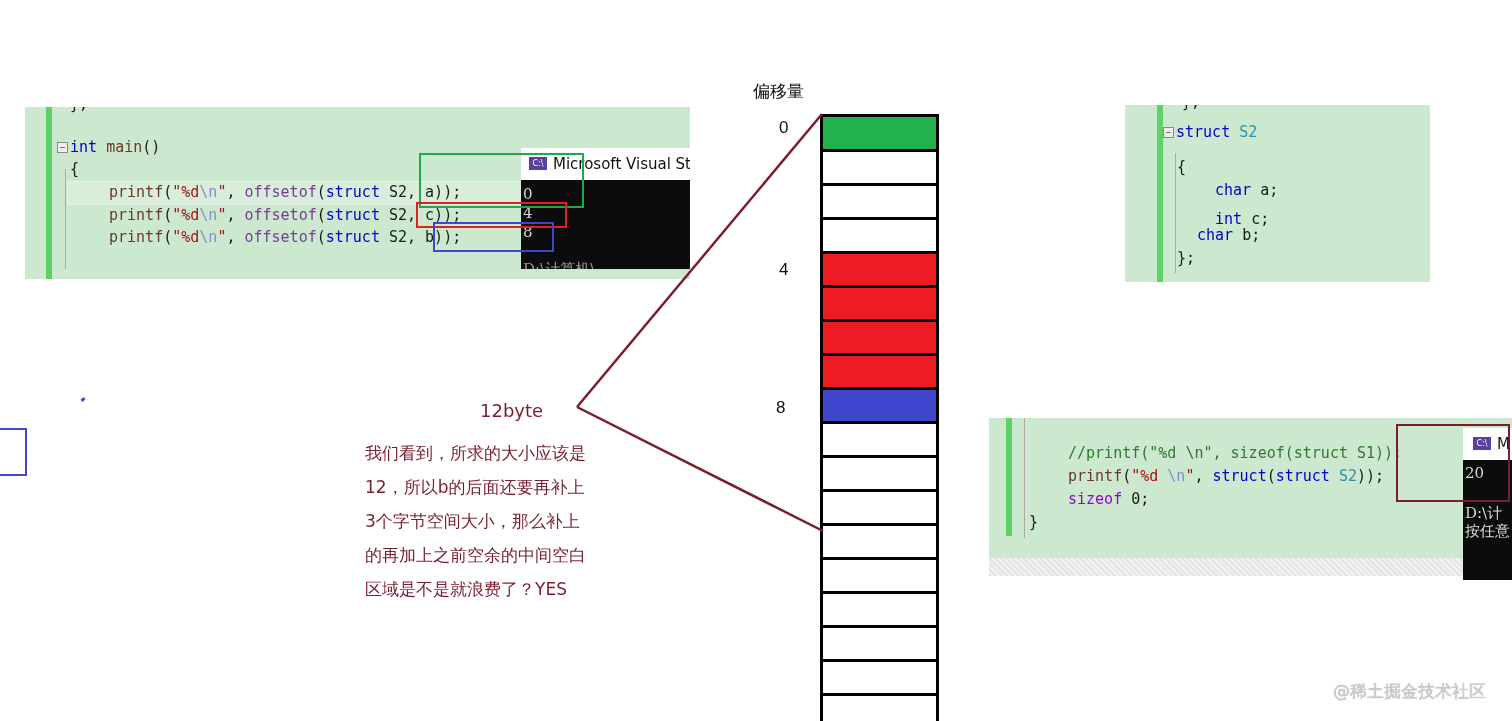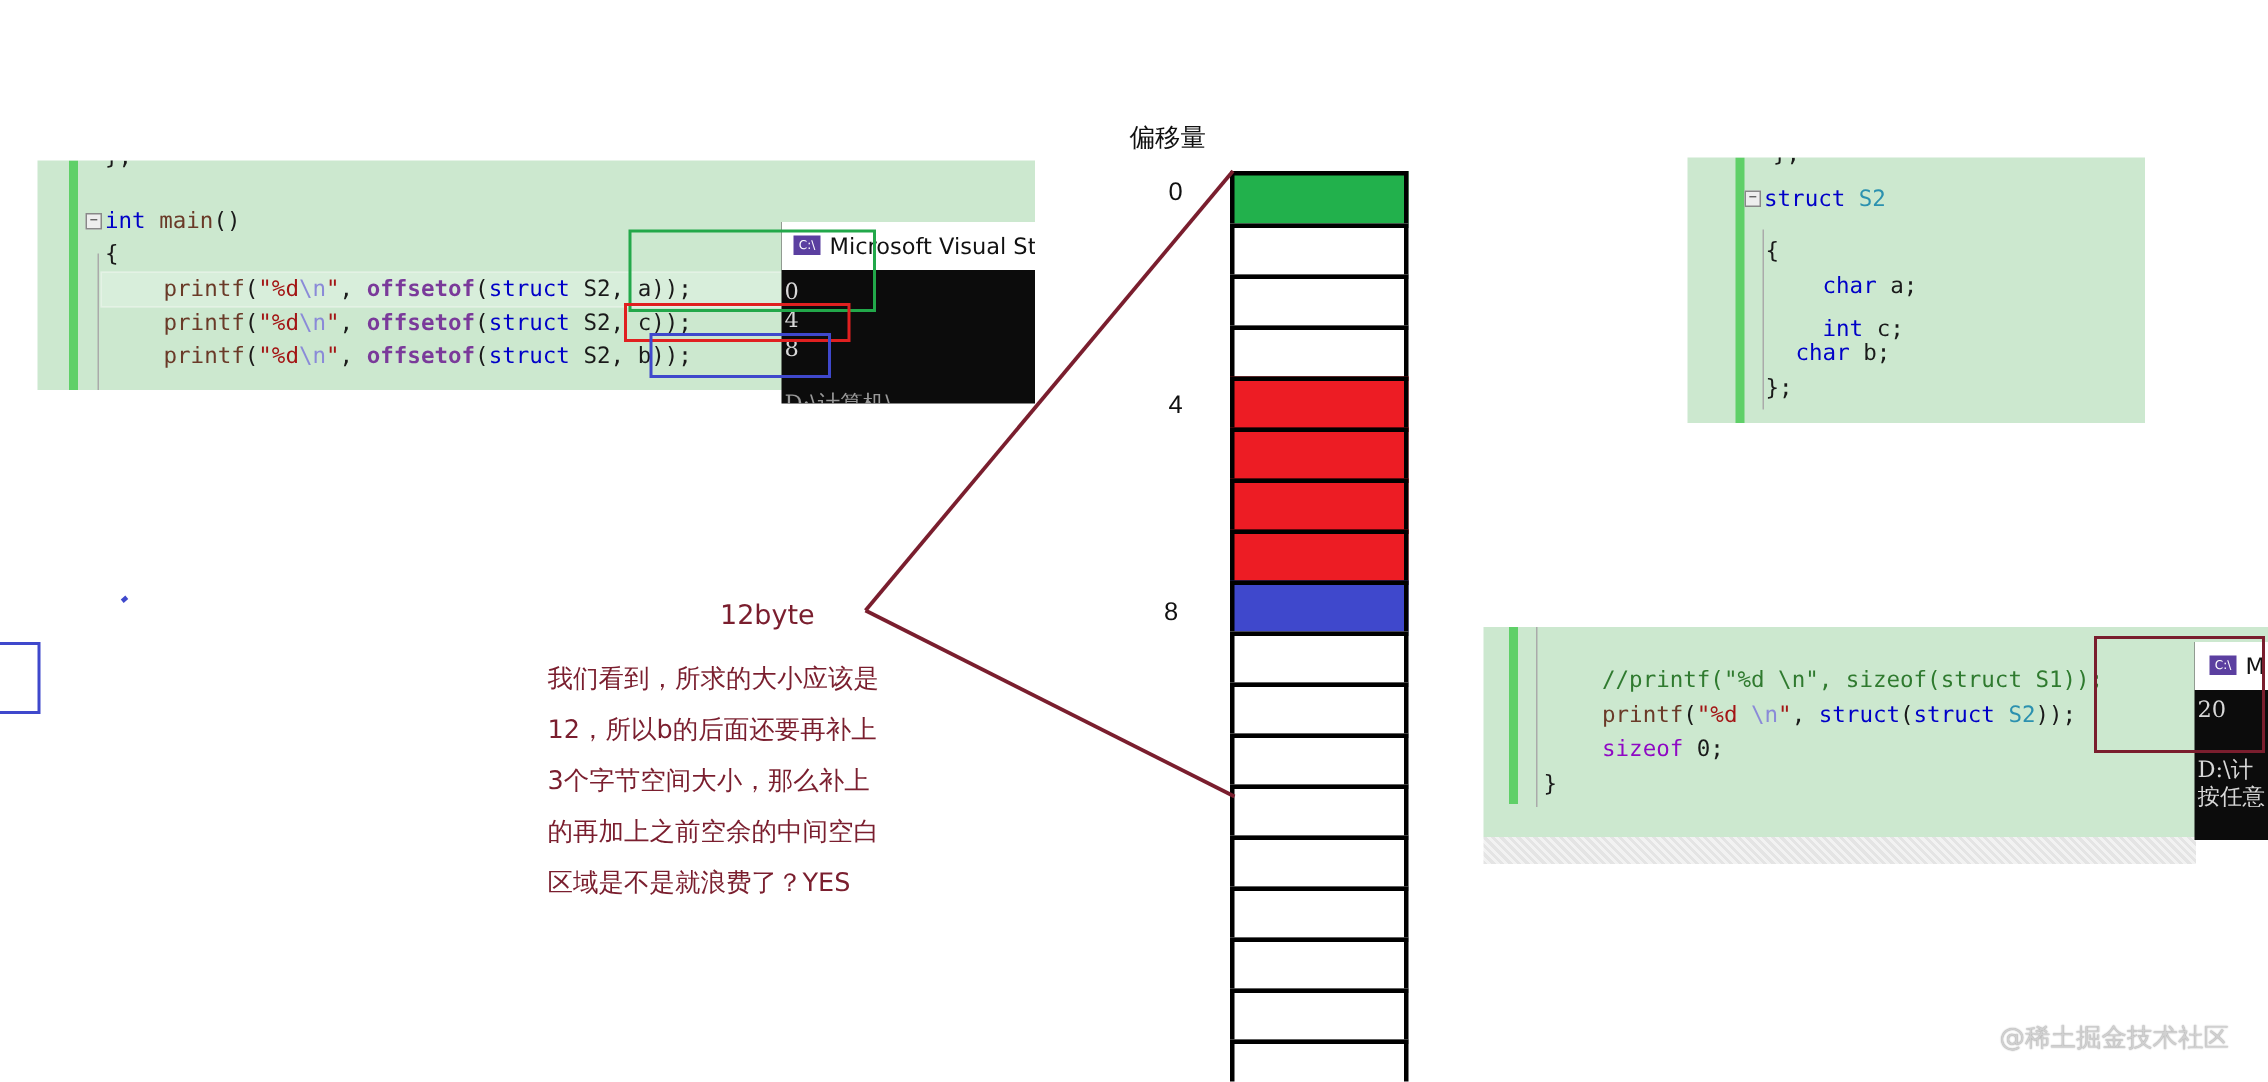--- a/index.html
+++ b/index.html
@@ -5,42 +5,42 @@
   html, body { margin:0; padding:0; }
   body { width:1512px; height:721px; background:#ffffff; position:relative; overflow:hidden; font-family:"DejaVu Sans", sans-serif; }
   .abs { position:absolute; }
   .code-panel { position:absolute; background:#cce8cf; overflow:hidden; }
   .gutter-bar { position:absolute; top:0; bottom:0; width:6px; background:#5fd068; }
   .code-line { position:absolute; white-space:pre; font-family:"DejaVu Sans Mono", monospace; font-size:15px; line-height:22px; }
   .kw { color:#0000c8; }
   .fn { color:#6a3a28; }
   .str { color:#a31515; }
   .esc { color:#8a8ad8; }
-  .mac { color:#7a3a9a;font-weight:bold; }
+  .mac { color:#7a3a9a; }
   .typ { color:#2b91af; }
   .cm { color:#2f7a2f; }
   .plain { color:#1a1a1a; }
   .ret { color:#8f08c4; }
   .fold { display:inline-block; width:9px; height:9px; border:1px solid #888; font-size:9px; line-height:8px; text-align:center; color:#444; background:#eee; vertical-align:middle; margin-right:2px; }
   .guide { position:absolute; width:1px; background:#aaa; }
   .console { position:absolute; background:#0c0c0c; overflow:hidden; }
   .console-title { position:absolute; left:0; right:0; top:0; height:32px; background:#ffffff; font-size:15px; color:#111; white-space:nowrap; overflow:hidden; }
   .console-title .appicon { display:inline-block; width:18px; height:13px; background:#5b3fa0; color:#fff; font-size:8px; line-height:13px; text-align:center; margin:9px 6px 0 8px; vertical-align:top; }
   .console-title .t { display:inline-block; margin-top:7px; }
   .console-out { position:absolute; left:2px; color:#d8d8d8; font-family:"DejaVu Serif", serif; font-size:15px; line-height:18px; }
   .hl-box { position:absolute; border-width:2px; border-style:solid; box-sizing:border-box; }
   .cell { position:absolute; left:820px; width:119px; box-sizing:border-box; border:3px solid #000; }
   .offset-label { position:absolute; font-size:17px; color:#111; font-family:"Liberation Sans", sans-serif; }
   .note { position:absolute; color:#7a1e2e; font-family:"DejaVu Sans", sans-serif; font-size:17px; line-height:34px; width:225px; }
   .watermark { position:absolute; color:#d0d0d0; font-size:17px; font-family:"DejaVu Sans", sans-serif; text-shadow: 0 0 1px #888; }
 </style>
 </head>
 <body>
 
-<div class="code-panel" style="left:25px; top:107px; width:665px; height:153px;">
+<div class="code-panel" style="left:25px; top:107px; width:665px; height:172px;">
   <div class="gutter-bar" style="left:21px;"></div>
   <div class="code-line plain" style="left:36px; top:-14px;">└};</div>
   <div class="code-line" style="left:32px; top:29px;"><span class="fold">−</span><span class="kw">int</span> <span class="fn">main</span><span class="plain">()</span></div>
   <div class="code-line plain" style="left:45px; top:51px;">{</div>
   <div class="guide" style="left:40px; top:62px; height:100px;"></div>
   <div class="abs" style="left:42px; top:74px; width:470px; height:22px; background:#d8eedb; border:1px solid #e4f2e5;"></div>
   <div class="code-line" style="left:84px; top:74px;"><span class="fn">printf</span><span class="plain">(</span><span class="str">"%d</span><span class="esc">\n</span><span class="str">"</span><span class="plain">, </span><span class="mac">offsetof</span><span class="plain">(</span><span class="kw">struct</span> <span class="plain">S2, a));</span></div>
   <div class="code-line" style="left:84px; top:97px;"><span class="fn">printf</span><span class="plain">(</span><span class="str">"%d</span><span class="esc">\n</span><span class="str">"</span><span class="plain">, </span><span class="mac">offsetof</span><span class="plain">(</span><span class="kw">struct</span> <span class="plain">S2, c));</span></div>
   <div class="code-line" style="left:84px; top:119px;"><span class="fn">printf</span><span class="plain">(</span><span class="str">"%d</span><span class="esc">\n</span><span class="str">"</span><span class="plain">, </span><span class="mac">offsetof</span><span class="plain">(</span><span class="kw">struct</span> <span class="plain">S2, b));</span></div>
 </div>
@@ -77,21 +77,21 @@
 <div class="code-panel" style="left:989px; top:418px; width:523px; height:140px;">
   <div class="gutter-bar" style="left:17px; height:118px;"></div>
   <div class="guide" style="left:35px; top:0; height:120px;"></div>
   <div class="code-line cm" style="left:79px; top:24px;">//printf("%d \n", sizeof(struct S1));</div>
   <div class="code-line" style="left:79px; top:47px;"><span class="fn">printf</span><span class="plain">(</span><span class="str">"%d </span><span class="esc">\n</span><span class="str">"</span><span class="plain">, </span><span class="kw">struct</span><span class="plain">(</span><span class="kw">struct</span> <span class="typ">S2</span><span class="plain">));</span></div>
   <div class="code-line" style="left:79px; top:70px;"><span class="ret">sizeof</span> <span class="plain">0;</span></div>
   <div class="code-line plain" style="left:40px; top:93px;">}</div>
 </div>
 <div class="abs" style="left:989px; top:558px; width:475px; height:18px; background:repeating-linear-gradient(45deg,#e4e4e4 0 2px,#f2f2f2 2px 4px);"></div>
 
-<div class="console" style="left:1463px; top:428px; width:49px; height:132px;">
+<div class="console" style="left:1463px; top:428px; width:49px; height:152px;">
   <div class="console-title">
     <span class="appicon" style="margin-left:10px;">C:\</span><span class="t">M</span>
   </div>
   <div class="console-out" style="top:36px;">20</div>
   <div class="console-out" style="top:76px;">D:\计</div>
   <div class="console-out" style="top:94px;">按任意</div>
 </div>
 <div class="hl-box" style="left:1396px; top:424px; width:114px; height:78px; border-color:#7a1e2e;"></div>
 
 <div class="abs" style="left:753px; top:80px; font-size:17px; color:#111;">偏移量</div>

